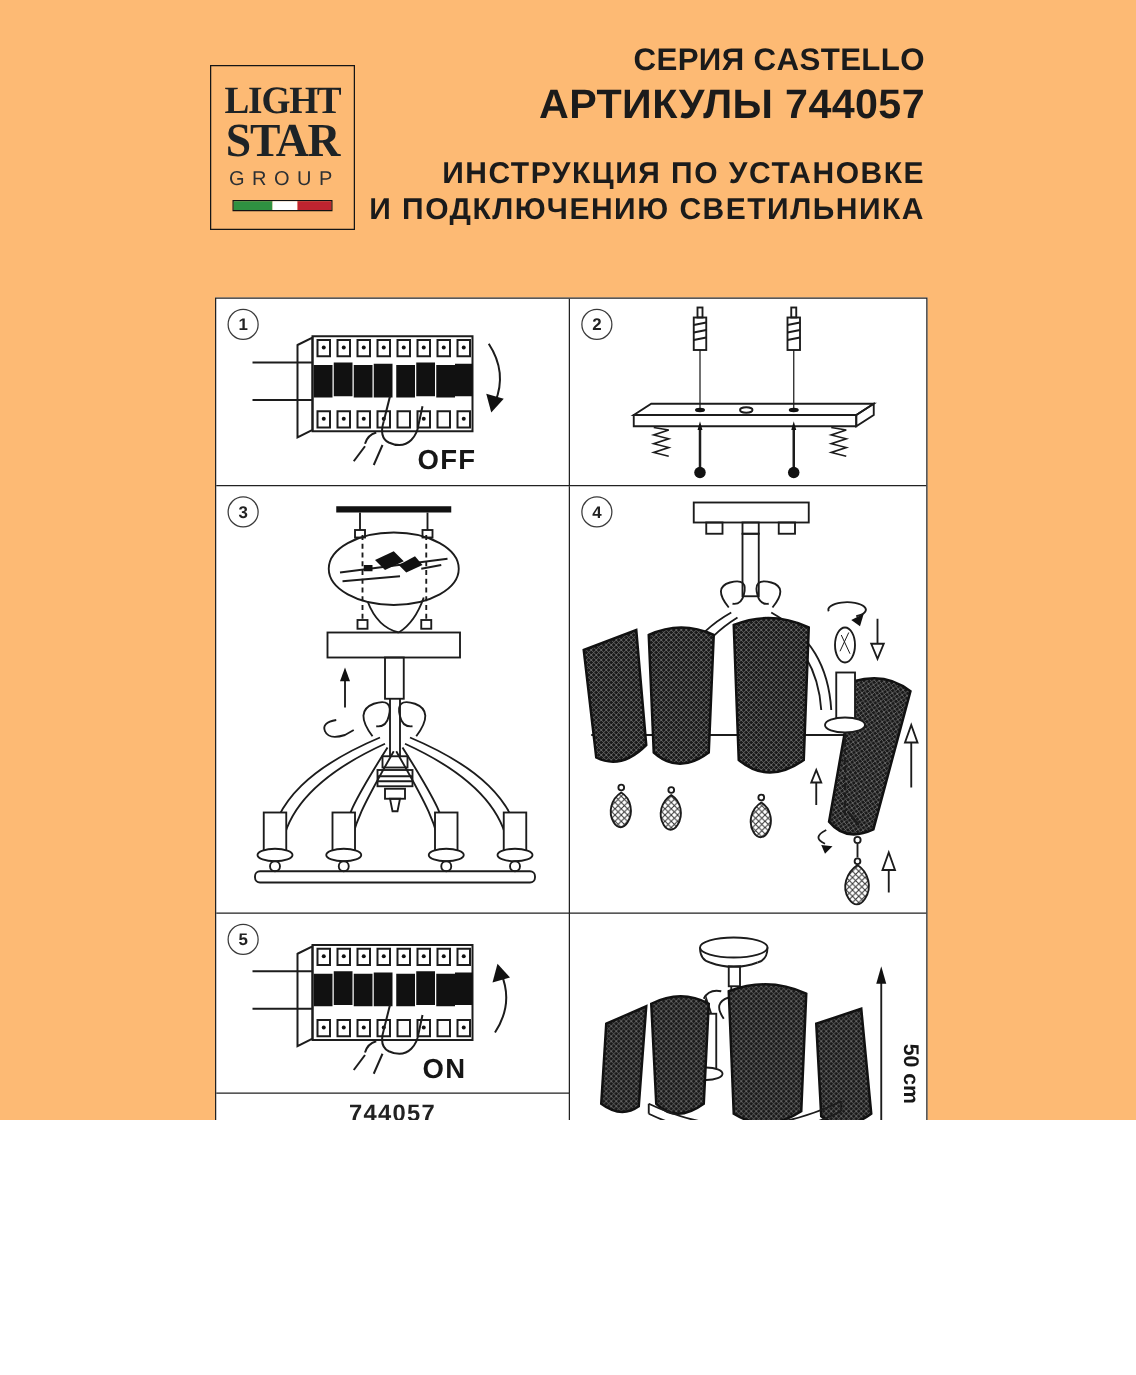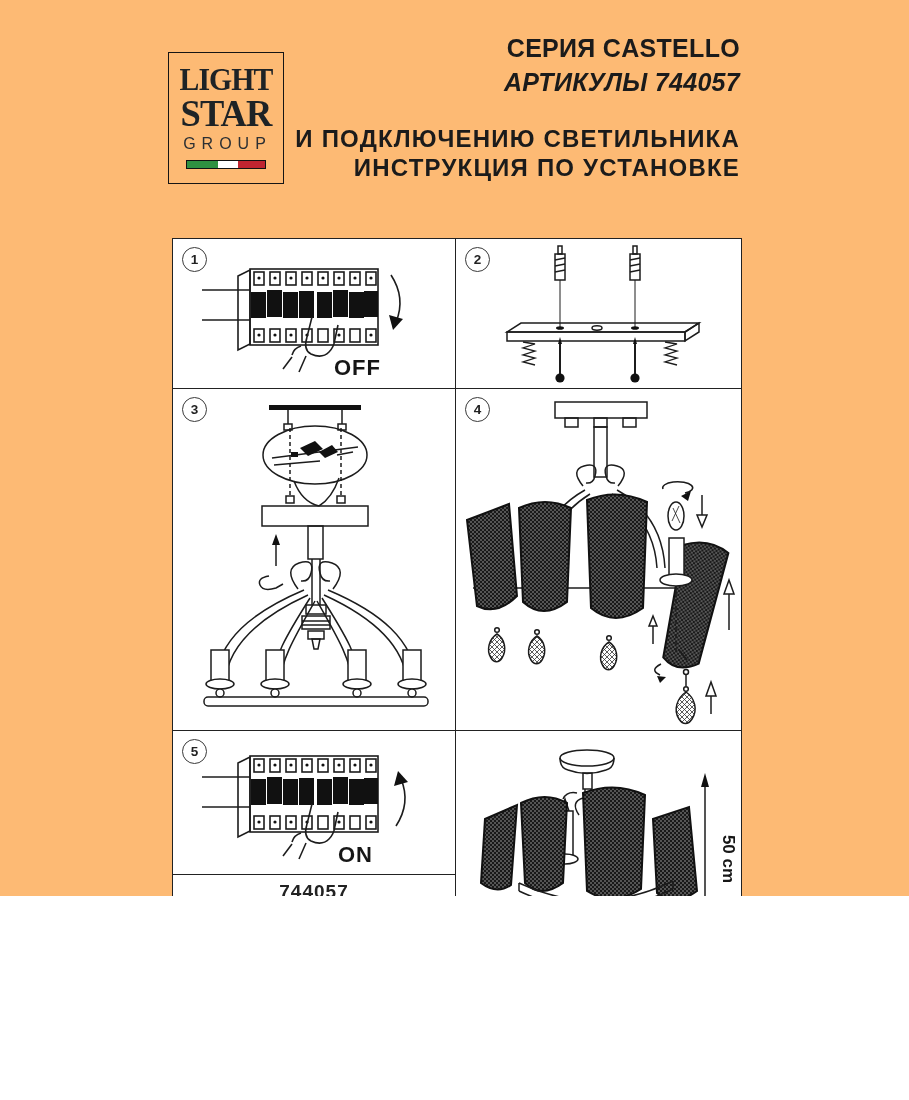--- a/index.html
+++ b/index.html
@@ -12,21 +12,21 @@
   .logo-light{font-family:"Liberation Serif","DejaVu Serif",serif;font-weight:bold;
               font-size:31px;line-height:30px;letter-spacing:-1px;transform:scaleX(.96);color:#1e2326;}
   .logo-star{font-family:"Liberation Serif","DejaVu Serif",serif;font-weight:bold;
              font-size:38px;line-height:36px;letter-spacing:-1px;transform:scaleX(.96);color:#1e2326;}
   .logo-group{font-size:16px;letter-spacing:6px;color:#2b2f33;margin:4px 0 7px 3px;}
   .logo-flag{width:80px;height:9px;margin:0 auto;border:1px solid #111;display:flex;box-sizing:border-box;}
   .logo-flag div{height:100%;}
 
   .titles{position:absolute;right:169px;top:36px;text-align:right;font-weight:bold;color:#1b1b1b;}
   .t-series{font-size:25px;line-height:25px;letter-spacing:.3px;}
-  .t-articles{font-size:25px;line-height:25px;margin-top:9px;letter-spacing:.3px;font-style:italic;}
+  .t-articles{font-size:33px;line-height:25px;margin-top:9px;letter-spacing:.3px;}
   .t-instr{margin-top:29px;font-size:24px;line-height:29px;letter-spacing:1.2px;}
 
   
   .itable{position:absolute;left:172px;top:238px;width:568px;border:1.7px solid #222;
           display:grid;grid-template-columns:283px 1fr;
           grid-template-rows:150px 342px 144px 113px 70px;box-sizing:content-box;background:#fff;}
   .cell{position:relative;display:flex;align-items:center;justify-content:center;box-sizing:border-box;}
   .br{border-right:1.6px solid #222;}
   .bb{border-bottom:1.6px solid #222;}
   .c1{grid-area:1/1;}
@@ -64,22 +64,22 @@
       <div style="width: 40%; background: rgb(47, 145, 65);"></div>
       <div style="width: 25%; background: rgb(255, 255, 255);"></div>
       <div style="width: 35%; background: rgb(191, 36, 48);"></div>
     </div>
   </div>
 
   <div class="titles">
     <div class="t-series">СЕРИЯ CASTELLO</div>
     <div class="t-articles">АРТИКУЛЫ 744057</div>
     <div class="t-instr">
+      <div>ИНСТРУКЦИЯ ПО УСТАНОВКЕ</div>
       <div>И ПОДКЛЮЧЕНИЮ СВЕТИЛЬНИКА</div>
-      <div>ИНСТРУКЦИЯ ПО УСТАНОВКЕ</div>
     </div>
   </div>
 
   <div class="itable">
 
     <div class="cell c1 br bb">
       <div class="stepnum">1</div>
       <svg class="panel-svg" width="252" height="142" viewBox="0 0 252 142">
         <g stroke="#1c1c1c" stroke-width="1.6" fill="none">
           <line x1="14" y1="47" x2="62" y2="47"></line>

